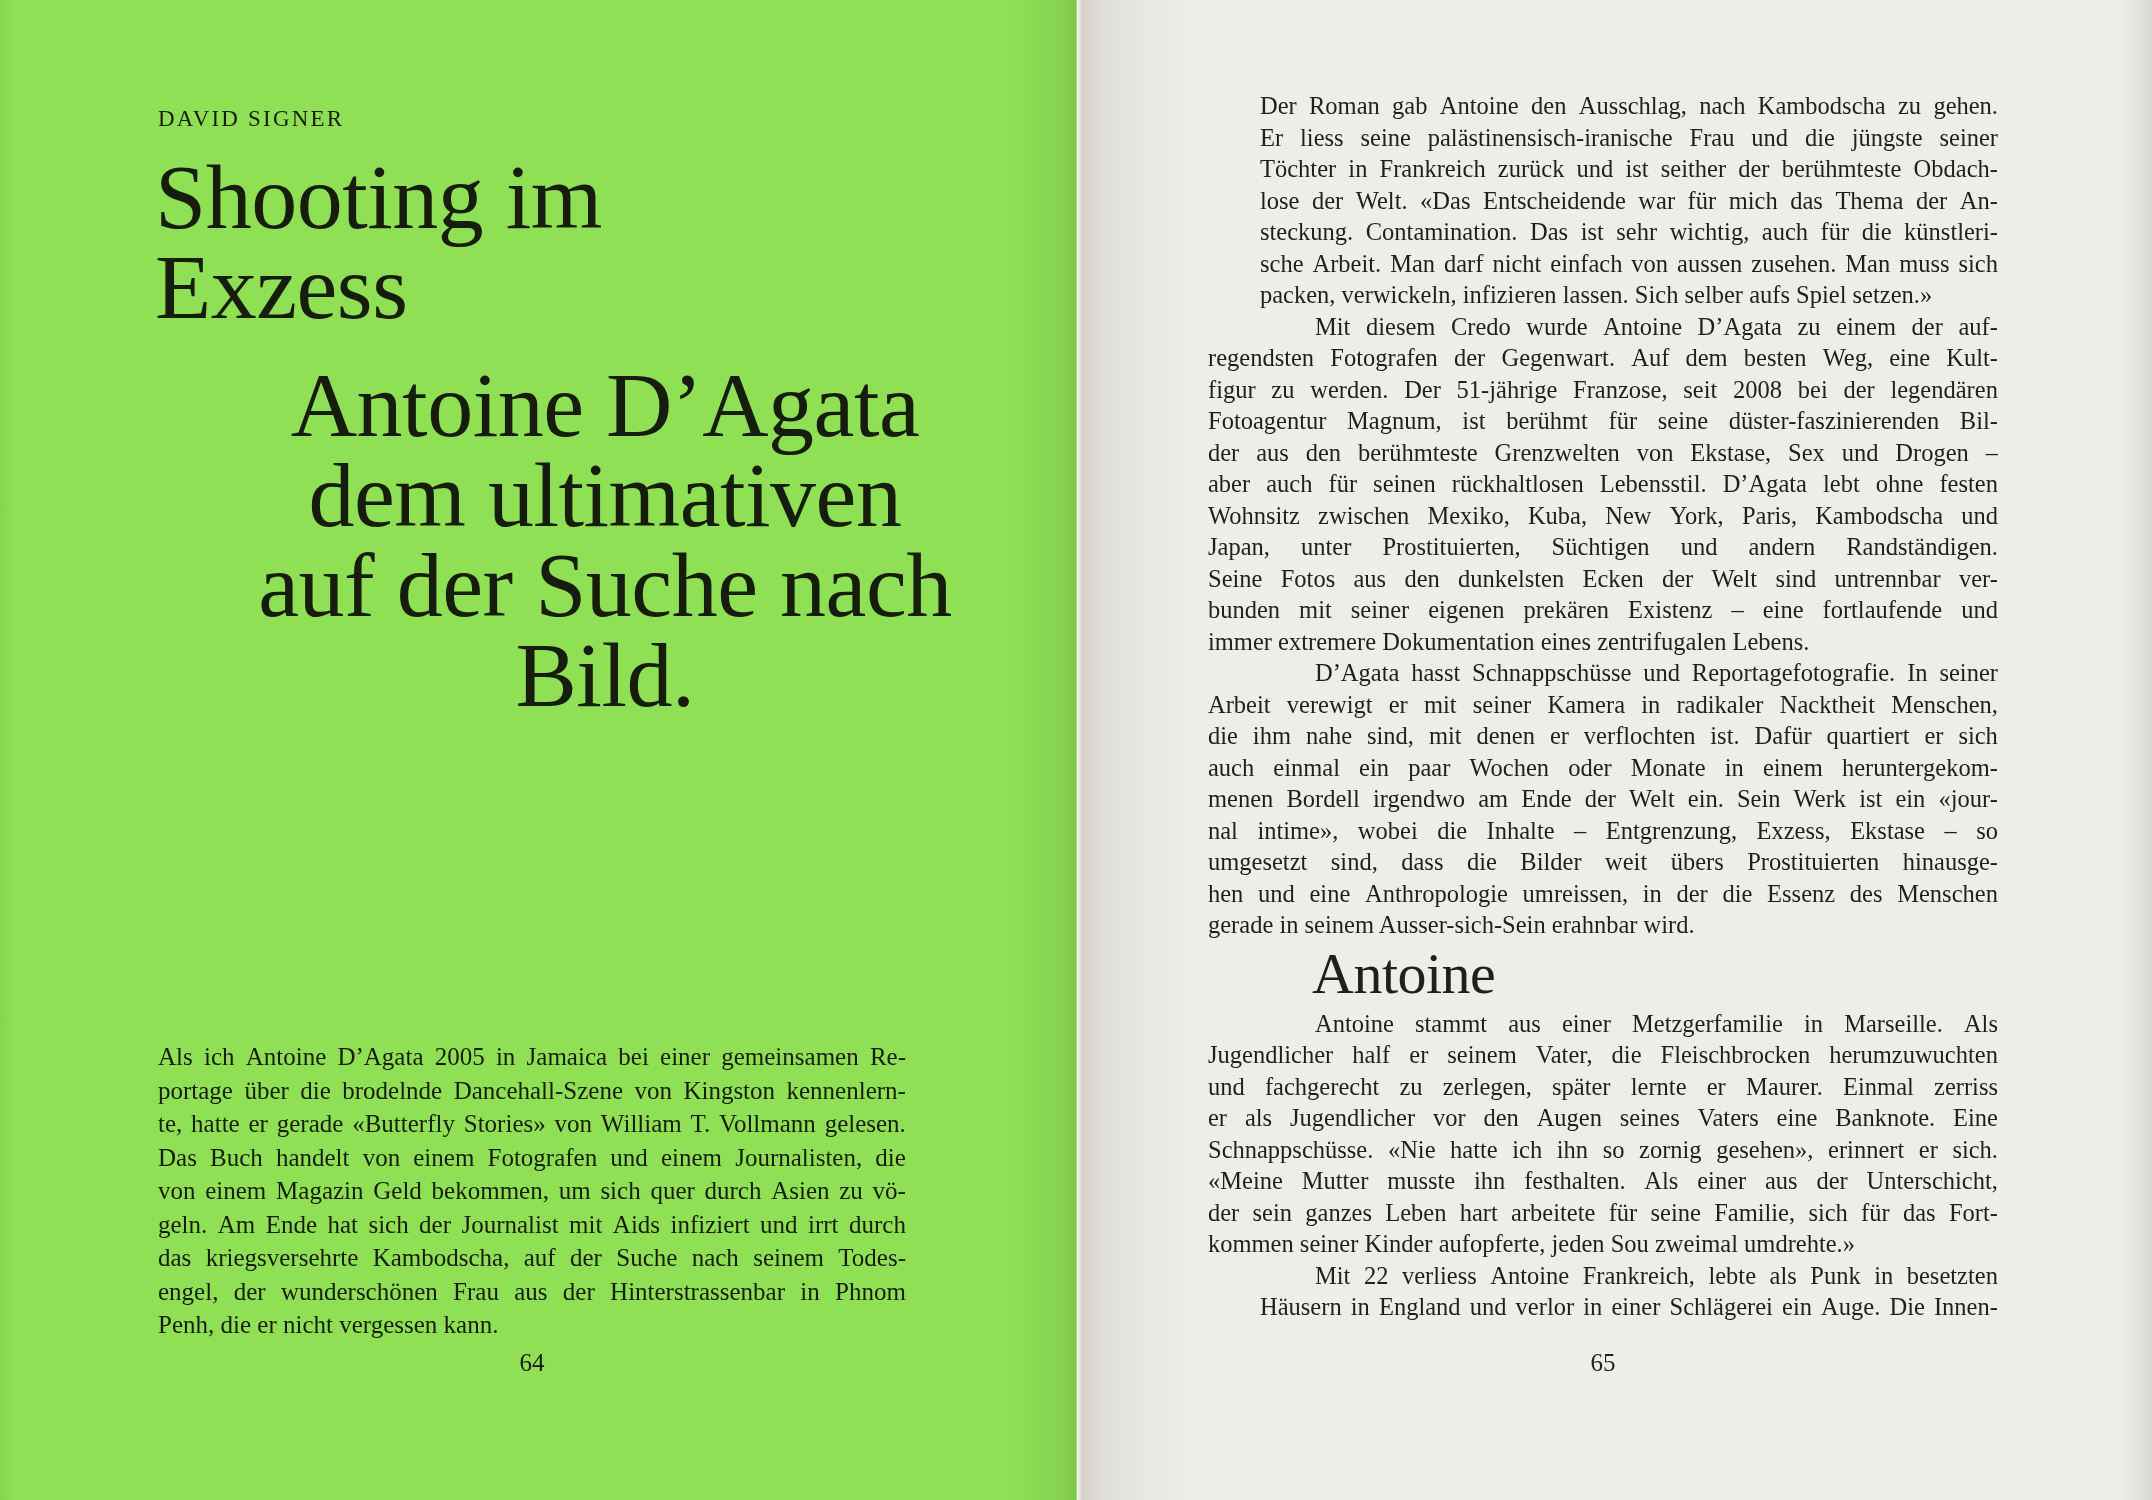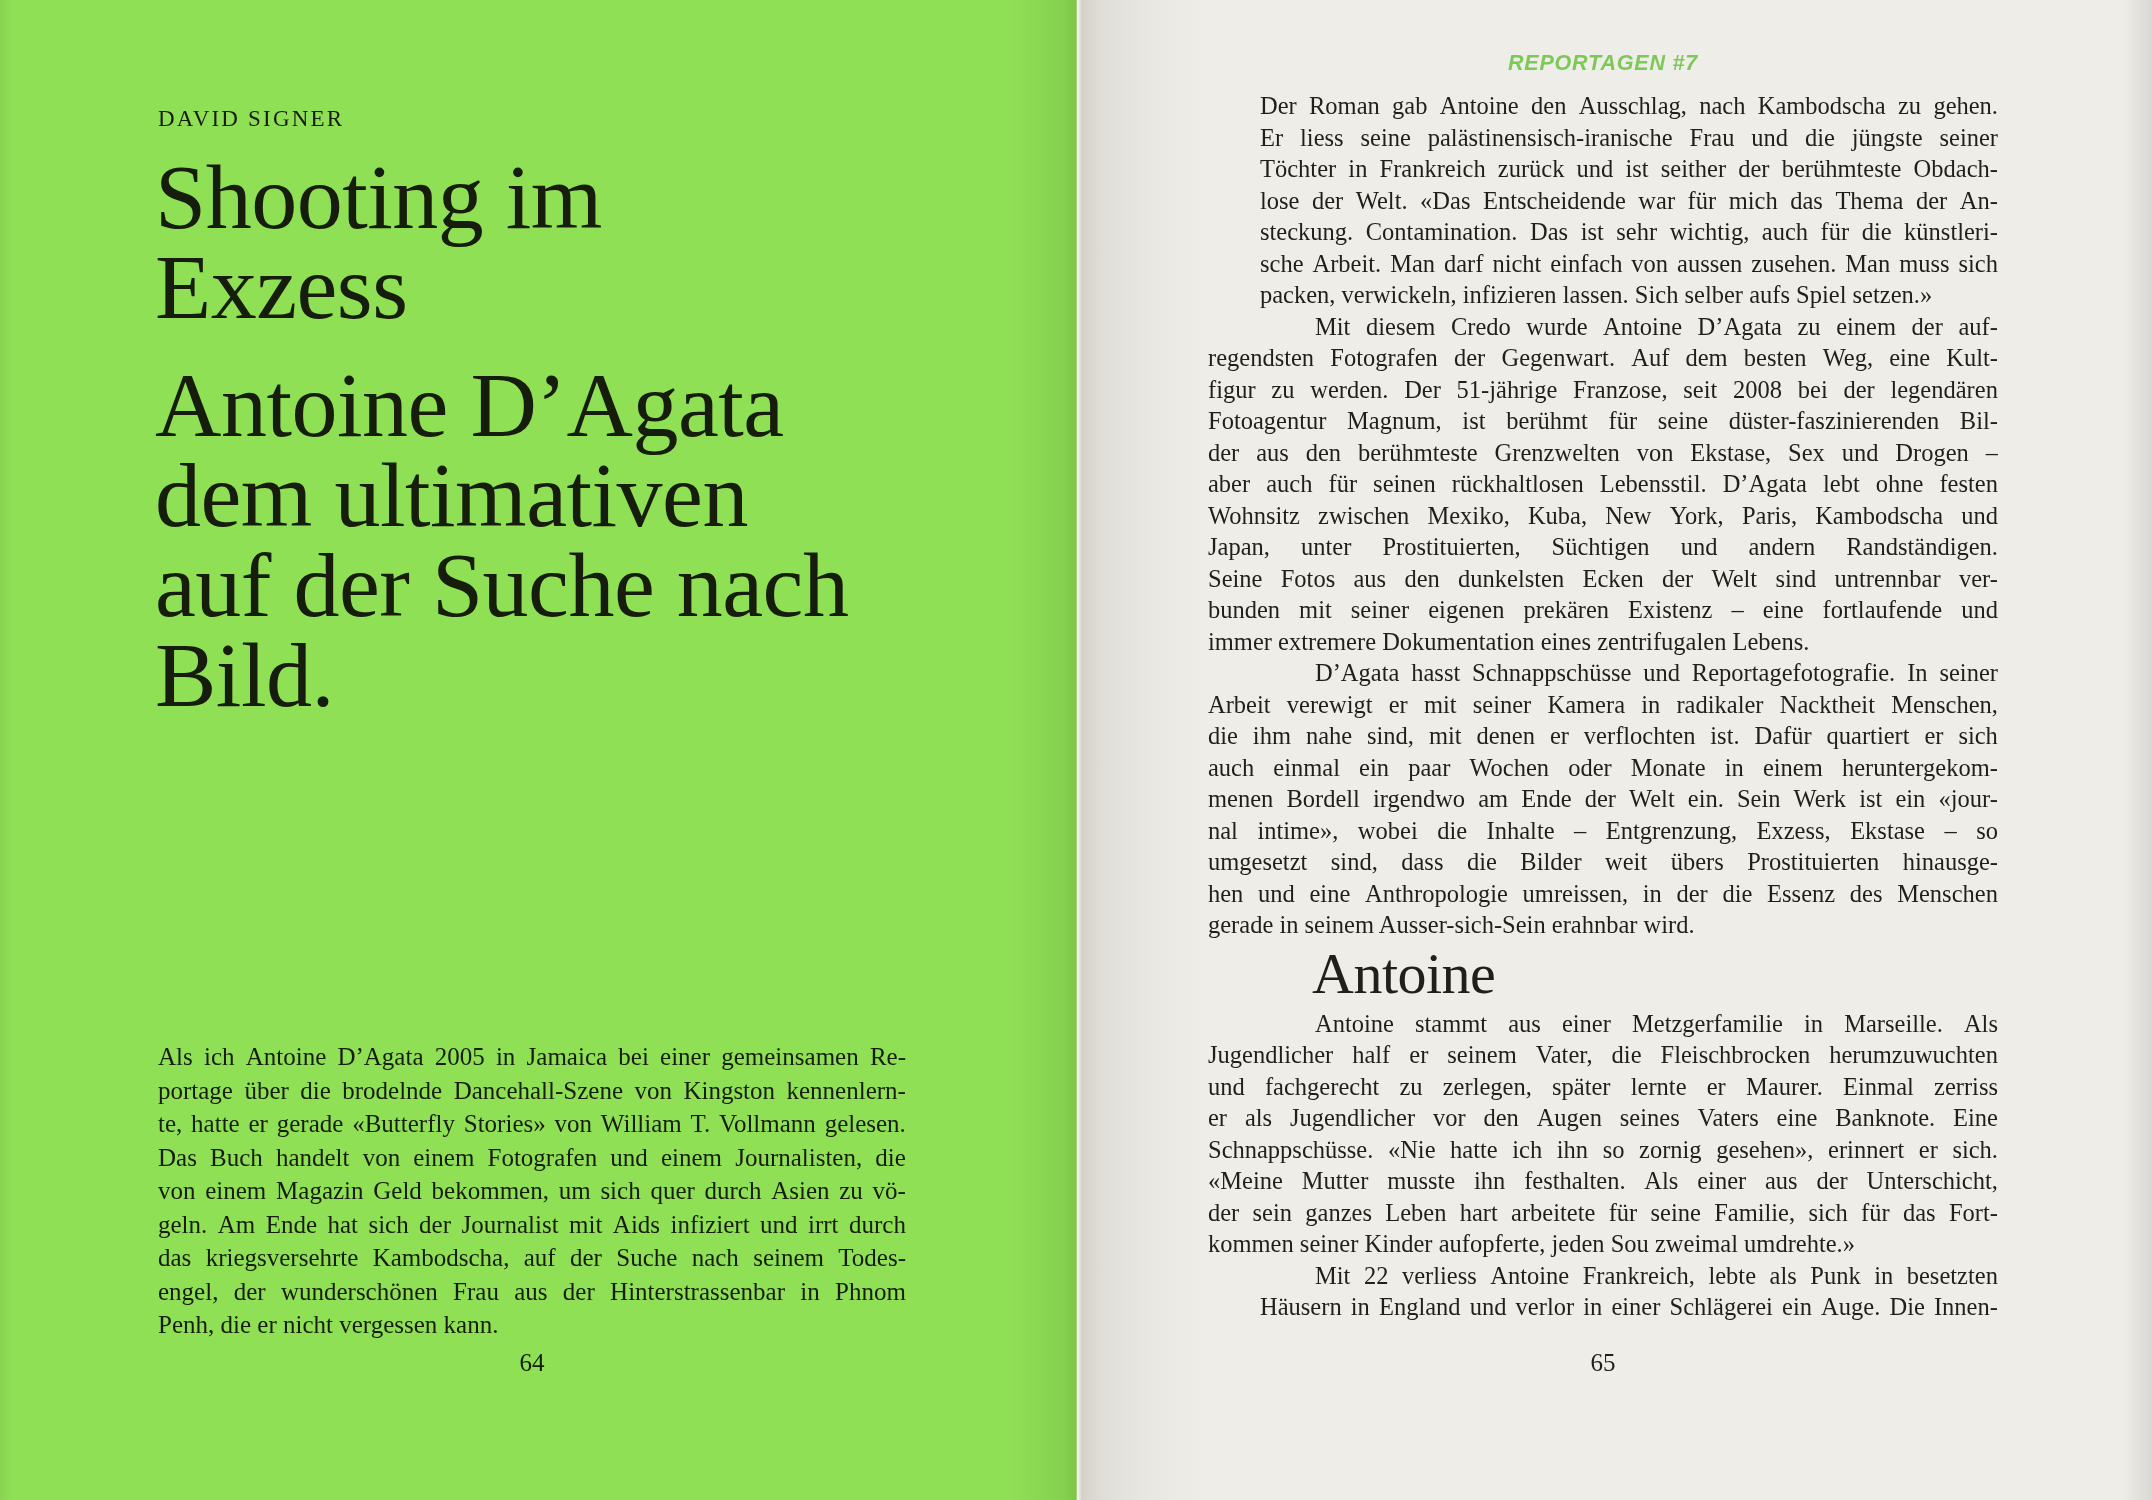--- a/index.html
+++ b/index.html
@@ -12,21 +12,21 @@
   #left-page{left:0;width:1077px;background:#90E056;color:#161D0C;padding-left:48px;}
   #right-page{left:1077px;width:1075px;background:#EFEDE8;color:#201F1B;}
 
   
   #kicker-left{
     position:absolute;left:158px;top:106px;
     font-size:23px;line-height:26px;letter-spacing:2.2px;
     font-variant:normal;
   }
   #title-block{position:absolute;left:155px;top:152px;width:880px;}
-  #subtitle-block{position:absolute;left:155px;top:360px;width:900px;}
+  #subtitle-block{position:absolute;left:155px;top:360px;width:900px;text-align:center;}
   .tline{font-size:92px;line-height:90px;letter-spacing:-0.5px;white-space:nowrap;}
   #intro-block{position:absolute;left:158px;top:1040px;width:748px;}
   .iline{height:33.5px;line-height:33.5px;font-size:25px;overflow:hidden;}
   .folio{
     position:absolute;top:1348px;font-size:25px;line-height:30px;text-align:center;
   }
   #folio-left{left:158px;width:748px;}
 
   
   #kicker-right{
@@ -185,21 +185,20 @@
           <span>Hinterstrassenbar</span>
           <span>in</span>
           <span>Phnom</span>
         </div>
         <div class="iline">Penh, die er nicht vergessen kann.</div>
       </div>
     <div class="folio" id="folio-left">64</div>
   </div>
 
   <div class="page" id="right-page">
-    <div id="kicker-right">REPORTAGEN #7</div>
     <div id="body-col">
         <div class="par bi">
           <div class="bline just">
             <span>Der</span>
             <span>Roman</span>
             <span>gab</span>
             <span>Antoine</span>
             <span>den</span>
             <span>Ausschlag,</span>
             <span>nach</span>

